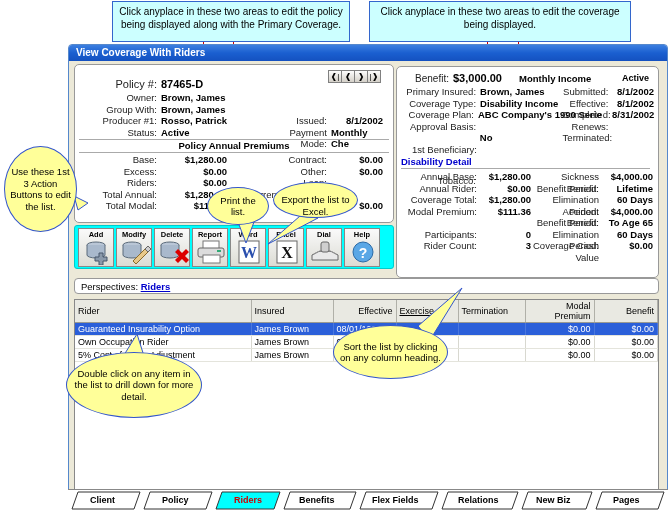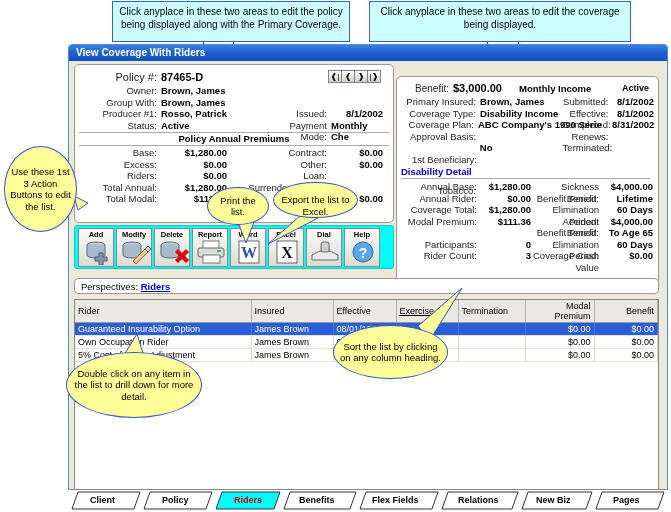--- a/index.html
+++ b/index.html
@@ -65,21 +65,21 @@
   }
 
   
   .panel {
     position: absolute;
     background: #ffffff;
     border: 1px solid #999;
     border-radius: 5px;
   }
   #policy-panel { left: 5px; top: 3px; width: 320px; height: 159px; }
-  #coverage-panel { left: 327px; top: 15px; width: 263px; height: 212px; }
+  #coverage-panel { left: 327px; top: 5px; width: 263px; height: 212px; }
 
   .field-row {
     display: flex;
     font-size: 9.5px;
     line-height: 11.5px;
     height: 11.5px;
   }
   .fl { text-align: right; color: #222; padding-right: 4px; }
   .fv { font-weight: bold; color: #000; }
   .fv.num { text-align: right; }
@@ -249,21 +249,21 @@
     <div id="window-body">
 
       <div class="panel" id="policy-panel">
         <div id="nav-buttons">
           <div class="nav-btn">❰|</div>
           <div class="nav-btn">❰</div>
           <div class="nav-btn">❱</div>
           <div class="nav-btn">|❱</div>
         </div>
 
-        <div style="padding:6px 0 0 0;">
+        <div style="padding:13px 0 0 0;">
           <div class="field-row" style="height:14px;">
             <div class="fl" style="width:86px; font-size:11px; line-height:13px;">Policy #:</div>
             <div class="fv" style="font-size:11px; line-height:13px;">87465-D</div>
           </div>
           <div class="field-row">
             <div class="fl" style="width:86px;">Owner:</div>
             <div class="fv">Brown, James</div>
           </div>
           <div class="field-row">
             <div class="fl" style="width:86px;">Group With:</div>
@@ -494,21 +494,21 @@
         <span>Perspectives:</span>
         <a href="#">Riders</a>
       </div>
 
       <div id="grid">
         <table class="datagrid">
           <thead>
             <tr>
               <th style="width:176px;">Rider</th>
               <th style="width:82px;">Insured</th>
-              <th style="width:63px;">Effective</th>
+              <th style="width:63px;text-align:right;">Effective</th>
               <th style="width:62px;text-decoration:underline;">Exercise</th>
               <th style="width:67px;">Termination</th>
               <th class="r" style="width:69px;">Modal Premium</th>
               <th class="r">Benefit</th>
             </tr>
           </thead>
           <tbody>
             <tr class="sel">
               <td>Guaranteed Insurability Option</td>
               <td>James Brown</td>

